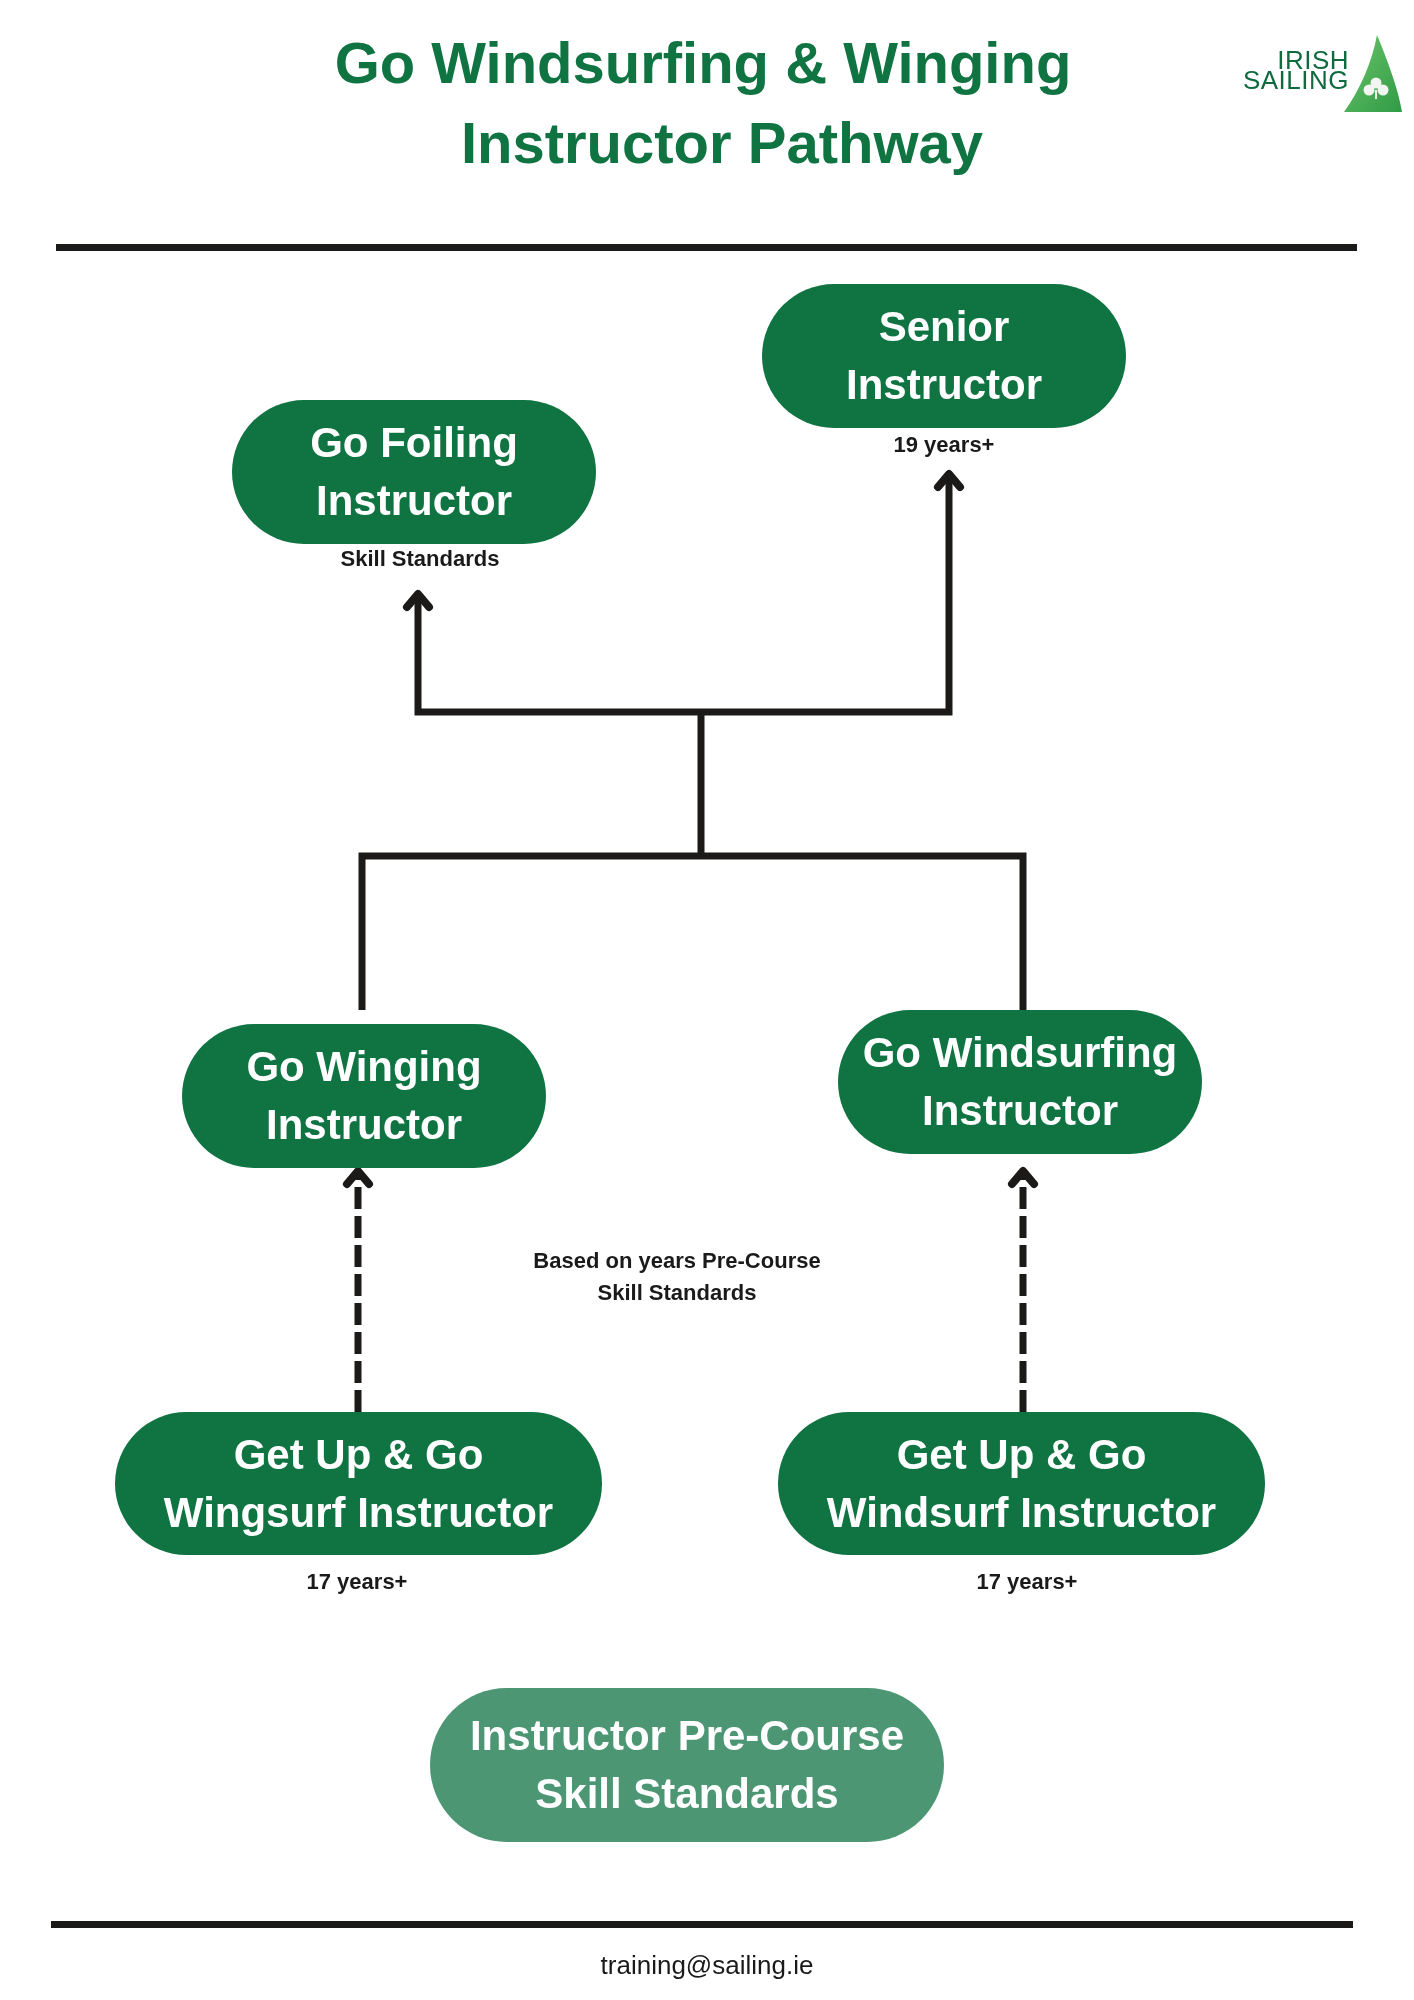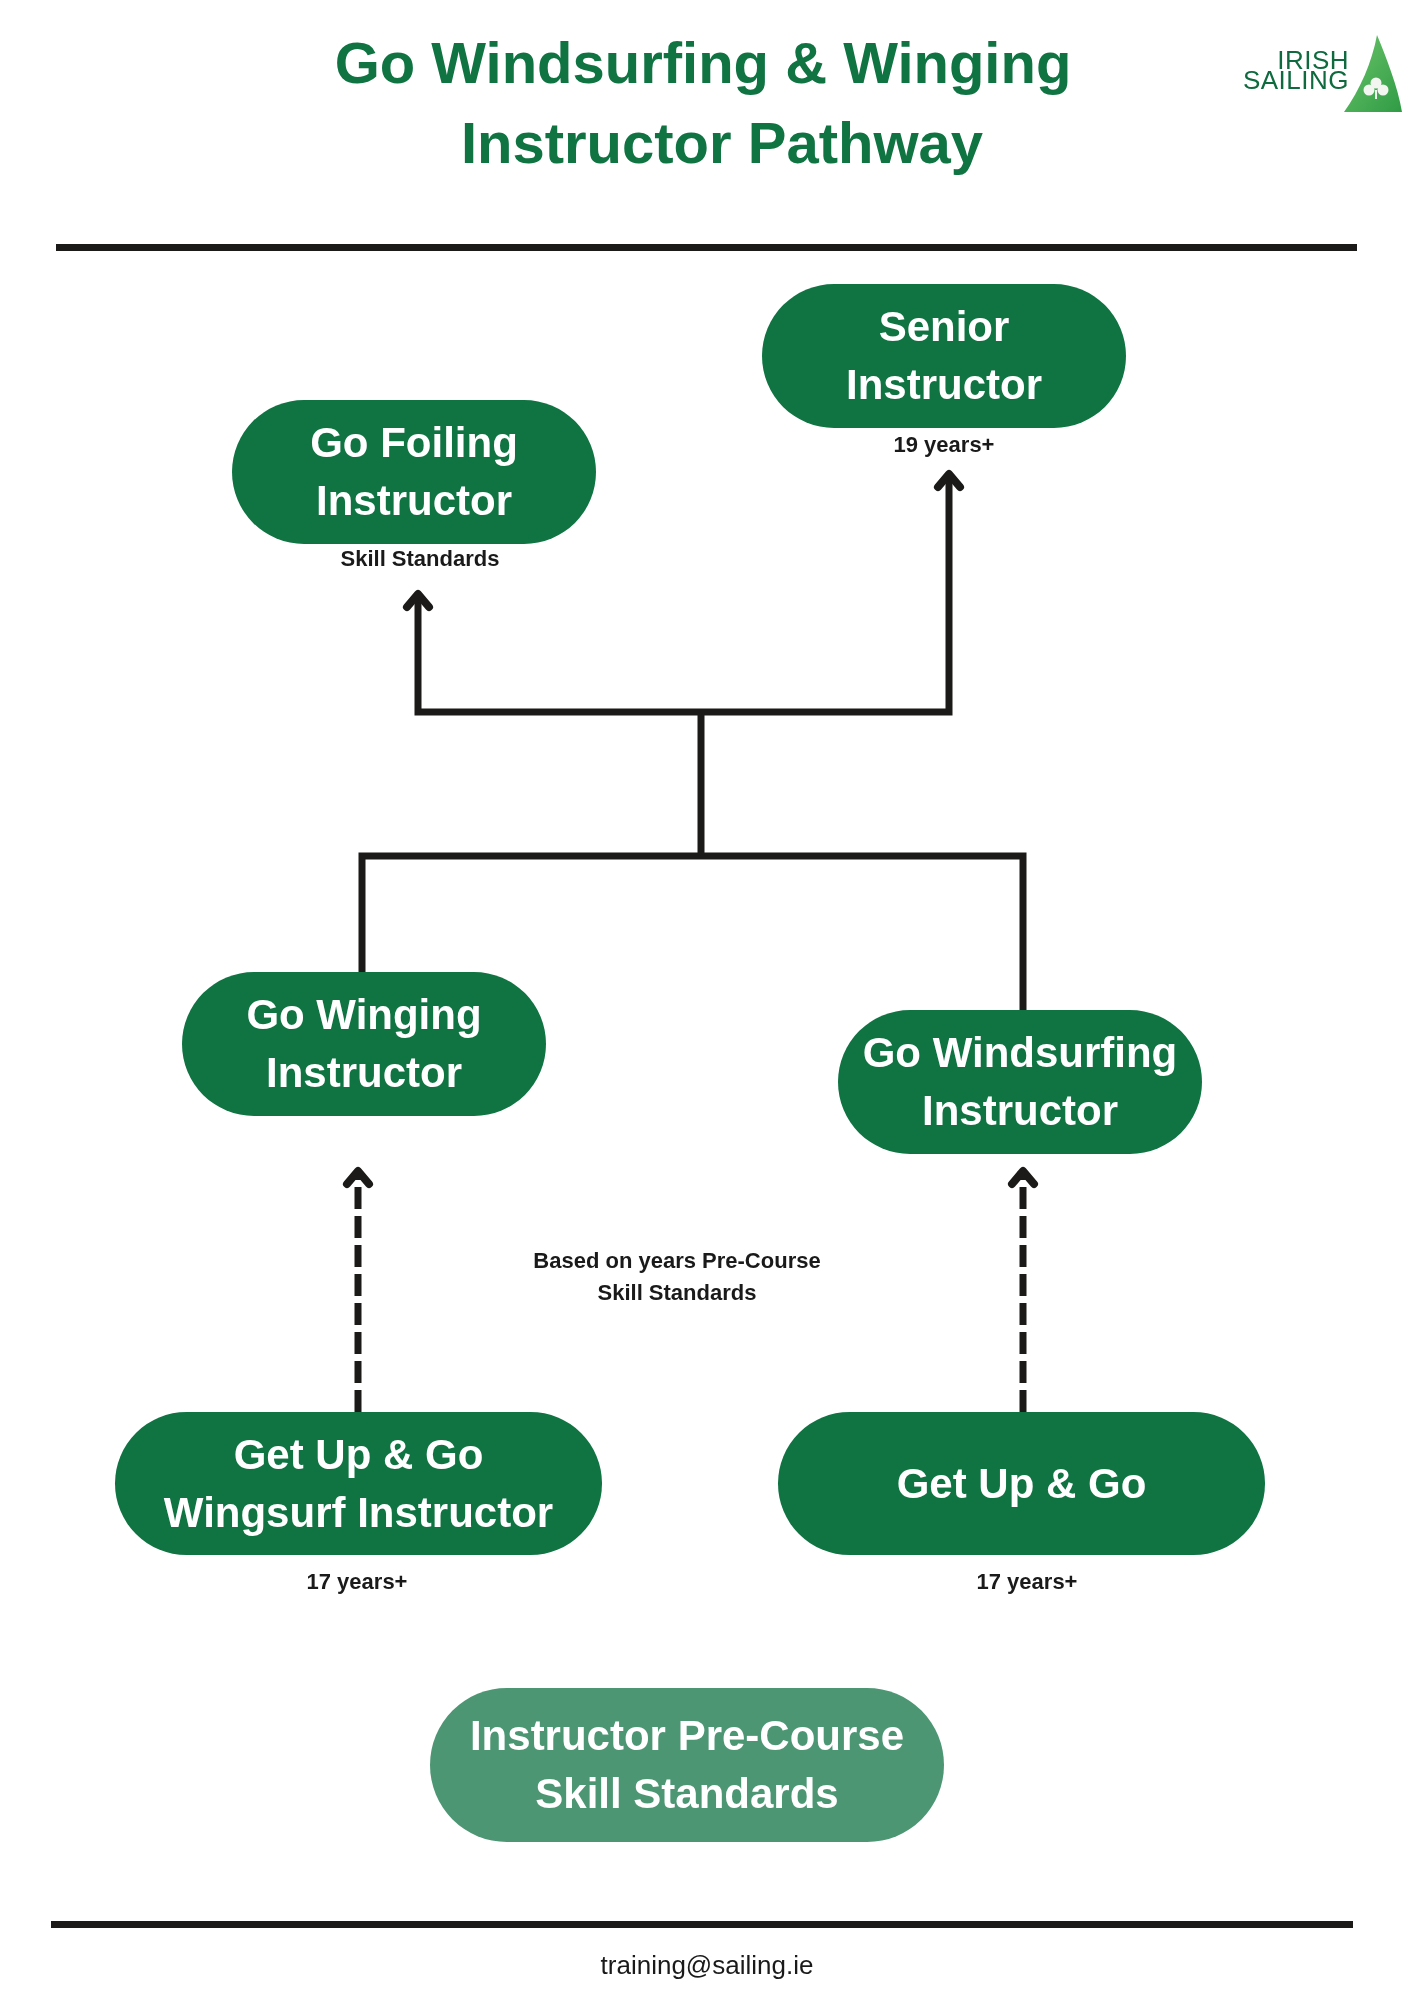--- a/index.html
+++ b/index.html
@@ -77,21 +77,21 @@
   <span>Instructor</span>
 </div>
 <div class="caption" style="left:844px; width:200px; top:429px;">19 years+</div>
 
 <div class="node" style="left:232px; top:400px; width:364px; height:144px;text-align:center;">
   <span>Go Foiling</span>
   <span>Instructor</span>
 </div>
 <div class="caption" style="left:300px; width:240px; top:543px;">Skill Standards</div>
 
-<div class="node" style="left:182px; top:972px; width:364px; height:144px;">
+<div class="node" style="left:182px; top:1024px; width:364px; height:144px;">
   <span>Go Winging</span>
   <span>Instructor</span>
 </div>
 
 <div class="node" style="left:838px; top:1010px; width:364px; height:144px;">
   <span>Go Windsurfing</span>
   <span>Instructor</span>
 </div>
 
 <div class="caption" style="left:497px; width:360px; top:1245px;">
@@ -100,20 +100,21 @@
 </div>
 
 <div class="node" style="left:115px; top:1412px; width:487px; height:143px;">
   <span>Get Up &amp; Go</span>
   <span>Wingsurf Instructor</span>
 </div>
 <div class="caption" style="left:257px; width:200px; top:1566px;">17 years+</div>
 
 <div class="node" style="left:778px; top:1412px; width:487px; height:143px;">
   <span>Get Up &amp; Go</span>
+  <span>Windsurf Instructor</span>
 </div>
 <div class="caption" style="left:927px; width:200px; top:1566px;">17 years+</div>
 
 <div class="node light" style="left:430px; top:1688px; width:514px; height:154px; border-radius:77px;">
   <span>Instructor Pre-Course</span>
   <span>Skill Standards</span>
 </div>
 
 <div class="footer">training@sailing.ie</div>
 

